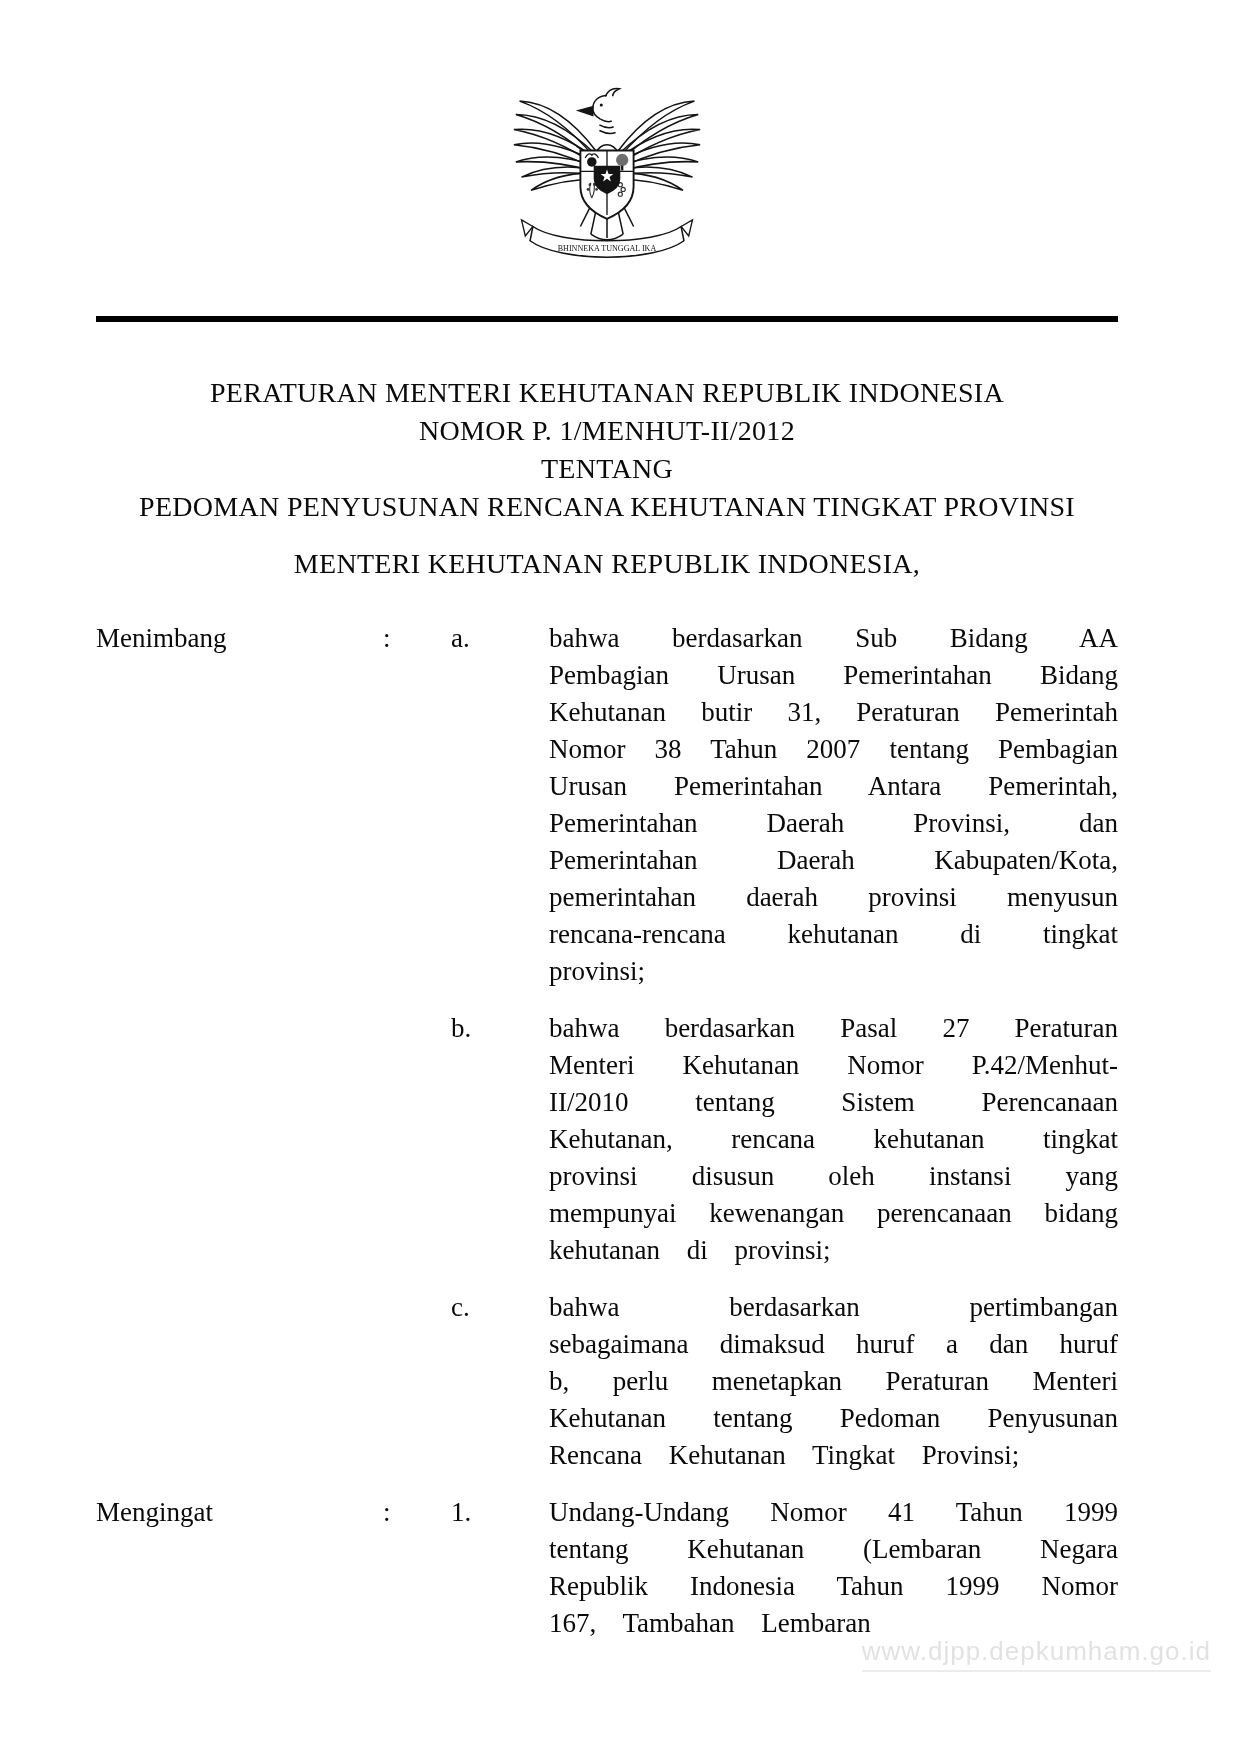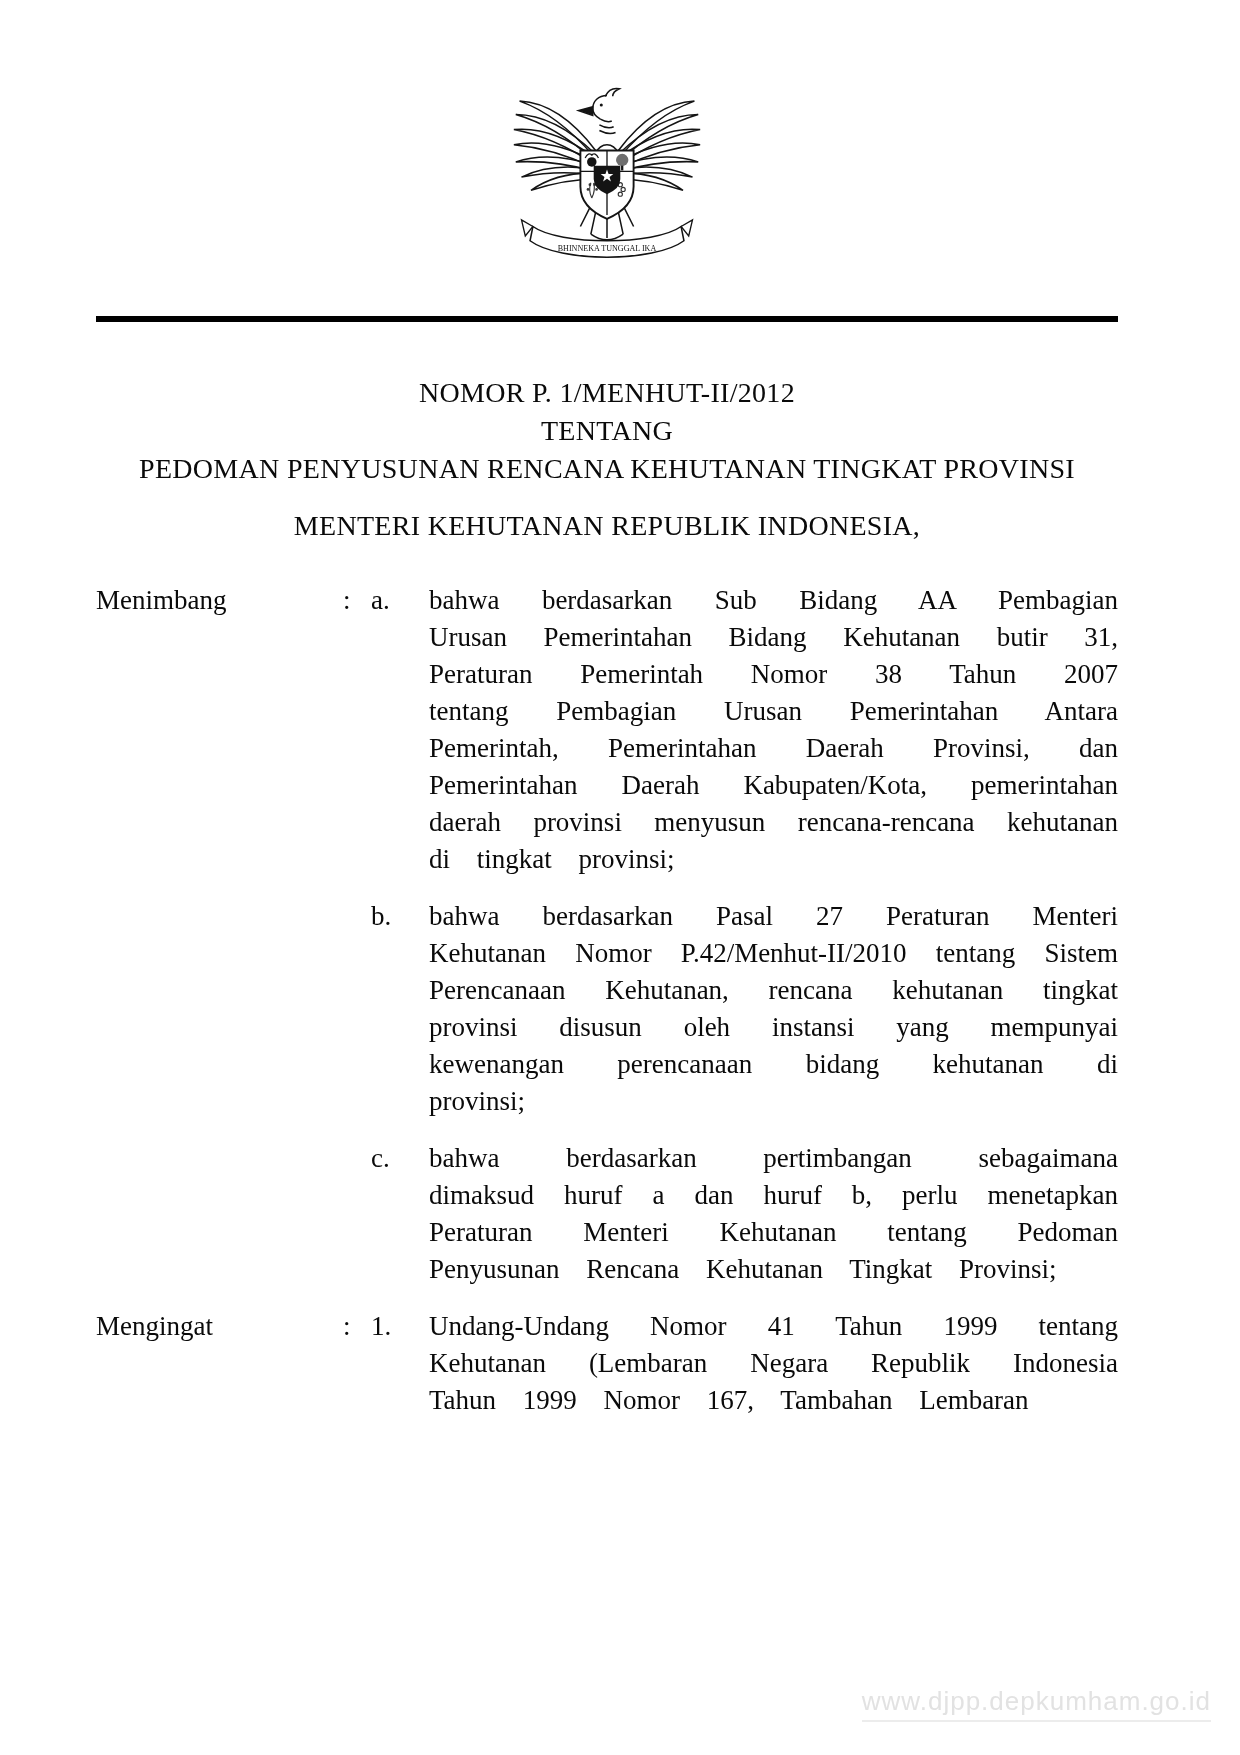--- a/index.html
+++ b/index.html
@@ -22,28 +22,28 @@
   .meta{position:relative;margin-top:8px;font-size:28px;line-height:38px;}
   .meta-number{position:absolute;left:8px;top:0;white-space:nowrap;}
   .meta-subject{margin-left:387px;width:635px;text-align:justify;word-spacing:12px;}
 
   
   .reg-heading{margin-top:52px;text-align:center;font-size:28px;line-height:38px;letter-spacing:0.3px;}
   .invocation{margin-top:18px;text-align:center;font-size:28px;line-height:40px;letter-spacing:0.3px;}
 
   
   .clauses{margin-top:36px;font-size:27px;line-height:37px;}
-  .clause-row{display:grid;grid-template-columns:247px 28px 58px 1fr;}
+  .clause-row{display:grid;grid-template-columns:247px 28px 58px 1fr;gap:40px;}
   .clause-row + .clause-row{margin-top:20px;}
   .clause-label{white-space:nowrap;}
   .clause-text{text-align:justify;word-spacing:20px;}
 
   
   .watermark{
-    position:absolute;top:1686px;right:29px;
+    position:absolute;top:1636px;right:29px;
     font-family:"Liberation Sans", sans-serif;
     font-size:26px;color:#e2e2e2;letter-spacing:1px;
     border-bottom:2px solid #ececec;padding-bottom:3px;
   }
 </style>
 </head>
 <body>
 
 <div class="content">
 
@@ -100,20 +100,21 @@
       <path d="M178,150 L190,143 L186,160 Z" fill="#ffffff" stroke="#141414" stroke-width="1.4"></path>
       <path d="M22,150 C50,170 150,170 178,150 L181,165 C150,188 50,188 19,165 Z" fill="#ffffff" stroke="#141414" stroke-width="1.6"></path>
       <text x="100" y="176" text-anchor="middle" font-size="8.5" font-family="Liberation Serif, serif" fill="#141414">BHINNEKA TUNGGAL IKA</text>
     </g>
   </svg>
 
   <div class="rule"></div>
 
 
   <div class="reg-heading">
+    <div>PERATURAN MENTERI KEHUTANAN REPUBLIK INDONESIA</div>
     <div>NOMOR P. 1/MENHUT-II/2012</div>
     <div>TENTANG</div>
     <div>PEDOMAN PENYUSUNAN RENCANA KEHUTANAN TINGKAT PROVINSI</div>
   </div>
   <div class="invocation">
     <div>MENTERI KEHUTANAN REPUBLIK INDONESIA,</div>
   </div>
 
   <div class="clauses">
     <div class="clause-row">

